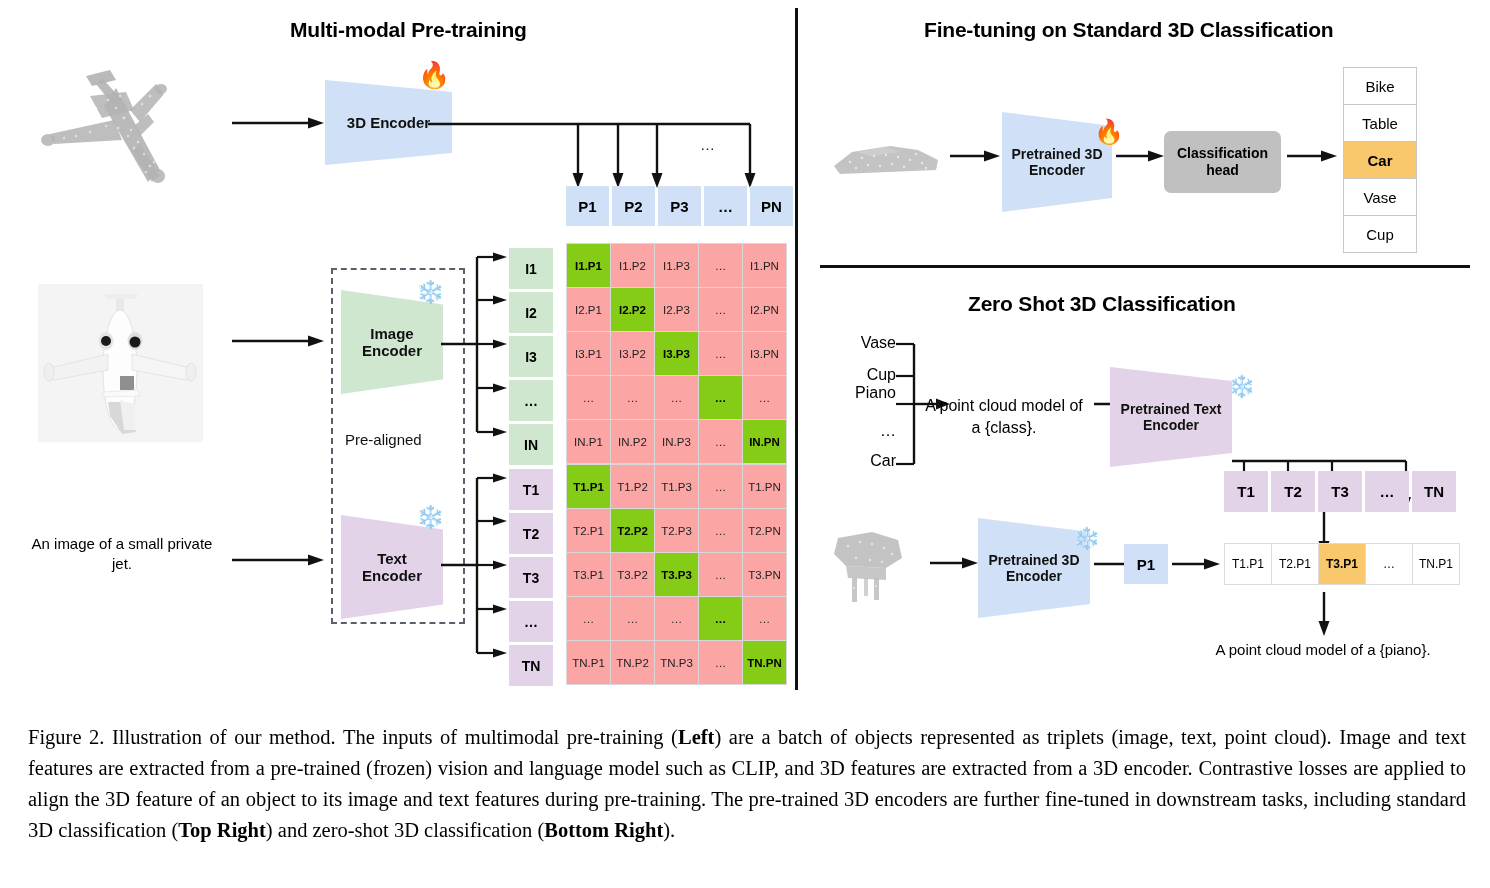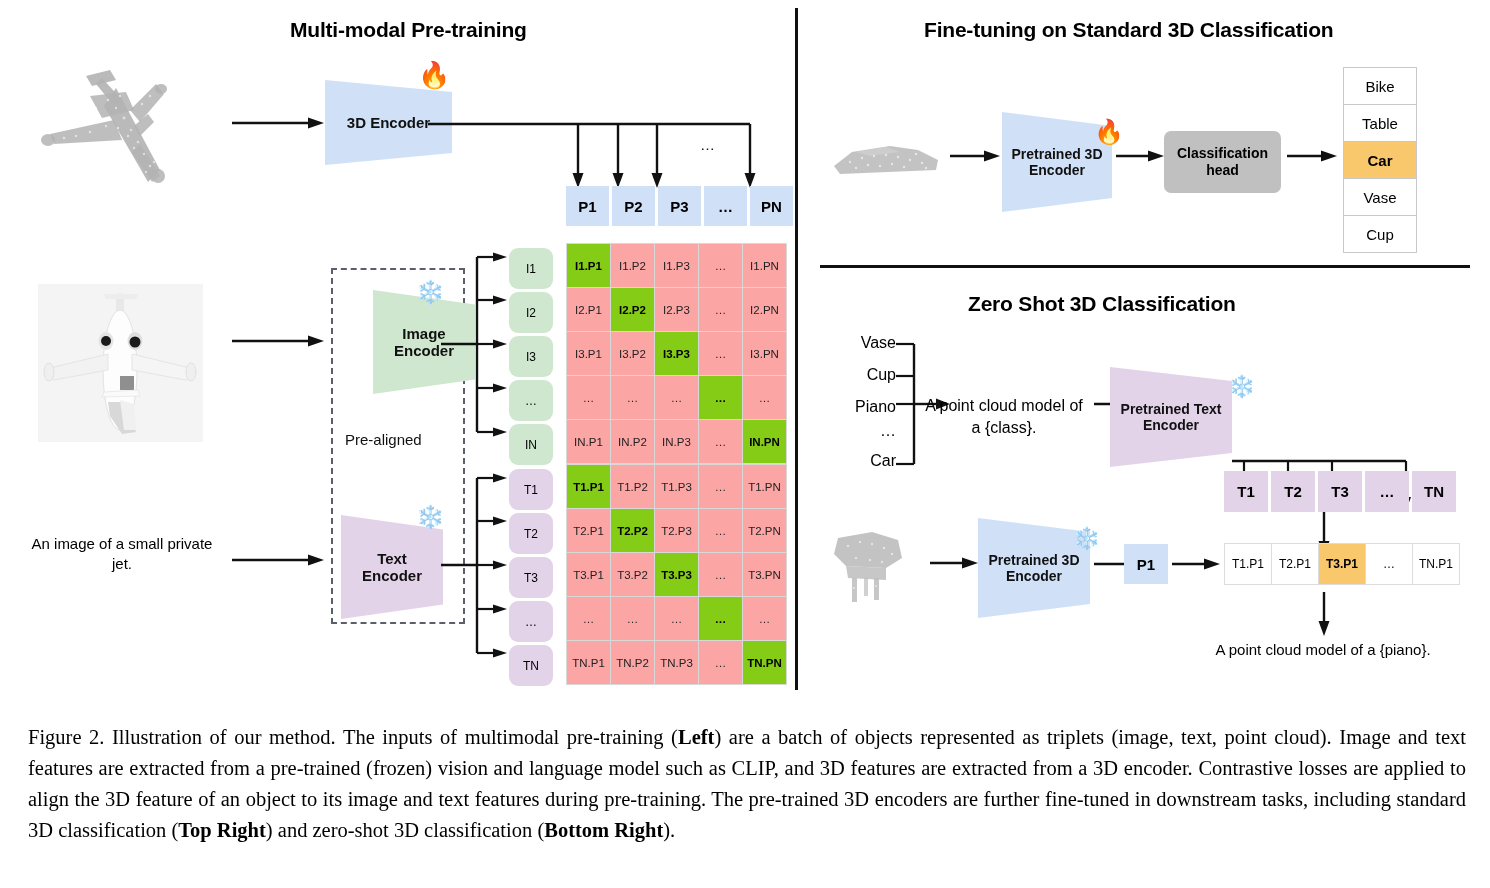--- a/index.html
+++ b/index.html
@@ -24,21 +24,21 @@
   .boxlbl{position:absolute;display:flex;align-items:center;justify-content:center;
           font-weight:bold;font-size:15px;}
 
   
   .grid{position:absolute;display:grid;background:#d8d8d8;gap:1px;border:1px solid #d8d8d8;}
   .cell{background:#fca5a5;display:flex;align-items:center;justify-content:center;
         font-size:11.5px;color:#222;}
   .cell.hl{background:#84cc16;font-weight:bold;color:#000;}
 
   .sidecol{position:absolute;display:flex;flex-direction:column;gap:3px;}
-  .sidecell{display:flex;align-items:center;justify-content:center;font-weight:normal;font-size:12px;border-radius:9px;}
+  .sidecell{display:flex;align-items:center;justify-content:center;font-weight:bold;font-size:14px;}
 
   .rowbar{position:absolute;display:flex;gap:3px;}
   .rowbar > div{display:flex;align-items:center;justify-content:center;font-weight:bold;font-size:15px;}
 
   .flatrow{position:absolute;display:flex;background:#dcdcdc;gap:1px;border:1px solid #dcdcdc;}
   .flatrow > div{background:#fff;display:flex;align-items:center;justify-content:center;font-size:12px;}
   .flatrow > div.hl{background:#f9c76c;font-weight:bold;}
 
   .clslist{position:absolute;border:1px solid #c8c8c8;display:flex;flex-direction:column;}
   .clslist > div{display:flex;align-items:center;justify-content:center;font-size:15px;
@@ -172,21 +172,21 @@
   </div>
 
   <svg class="abs" style="left:232px;top:552px;width:92px;height:16px;" viewBox="0 0 92 16">
     <line x1="0" y1="8" x2="78" y2="8" stroke="#111" stroke-width="2.6"></line>
     <polygon points="92,8 76,2.5 76,13.5" fill="#111"></polygon>
   </svg>
 
   <div class="dashbox" style="left:331px;top:268px;width:130px;height:352px;"></div>
   <div class="abs" style="left:345px;top:431px;font-size:15px;color:#111;">Pre-aligned</div>
 
-  <div class="trap" style="left:341px;top:290px;width:102px;height:104px;font-size:15px;color:#111;margin-left:32px;">
+  <div class="trap" style="left:341px;top:290px;width:102px;height:104px;font-size:15px;color:#111;">
     <div class="trapbg green"></div>
     <span>
       <span>Image</span><br>
       <span>Encoder</span>
     </span>
   </div>
   <div class="emo" style="left:416px;top:281px;font-size:23px;">❄️</div>
 
   <div class="trap" style="left:341px;top:515px;width:102px;height:104px;font-size:15px;color:#111;">
     <div class="trapbg purple"></div>
@@ -357,21 +357,21 @@
       <div style="height: 36px;">Bike</div>
       <div style="height: 36px;">Table</div>
       <div class="hl" style="height: 36px;">Car</div>
       <div style="height: 36px;">Vase</div>
       <div style="height: 36px;">Cup</div>
     </div>
 
   <div class="abs" style="left: 826px; top: 334px; width: 70px; height: 140px; position: absolute;">
       <div style="position: absolute; left: 0px; top: 0px; width: 70px; text-align: right; font-size: 16px;">Vase</div>
       <div style="position: absolute; left: 0px; top: 32px; width: 70px; text-align: right; font-size: 16px;">Cup</div>
-      <div style="position: absolute; left: 0px; top: 64px; width: 70px; text-align: right; font-size: 16px;">Piano</div>
+      <div style="position: absolute; left: 0px; top: 50px; width: 70px; text-align: right; font-size: 16px;">Piano</div>
       <div style="position: absolute; left: 0px; top: 88px; width: 70px; text-align: right; font-size: 16px;">…</div>
       <div style="position: absolute; left: 0px; top: 118px; width: 70px; text-align: right; font-size: 16px;">Car</div>
     </div>
 
   <svg class="abs" style="left:892px;top:340px;width:110px;height:128px;" viewBox="0 0 110 128">
     <line x1="4" y1="4" x2="22" y2="4" stroke="#111" stroke-width="2.2"></line>
     <line x1="4" y1="36" x2="22" y2="36" stroke="#111" stroke-width="2.2"></line>
     <line x1="4" y1="64" x2="22" y2="64" stroke="#111" stroke-width="2.2"></line>
     <line x1="4" y1="124" x2="22" y2="124" stroke="#111" stroke-width="2.2"></line>
     <line x1="22" y1="4" x2="22" y2="124" stroke="#111" stroke-width="2.4"></line>

